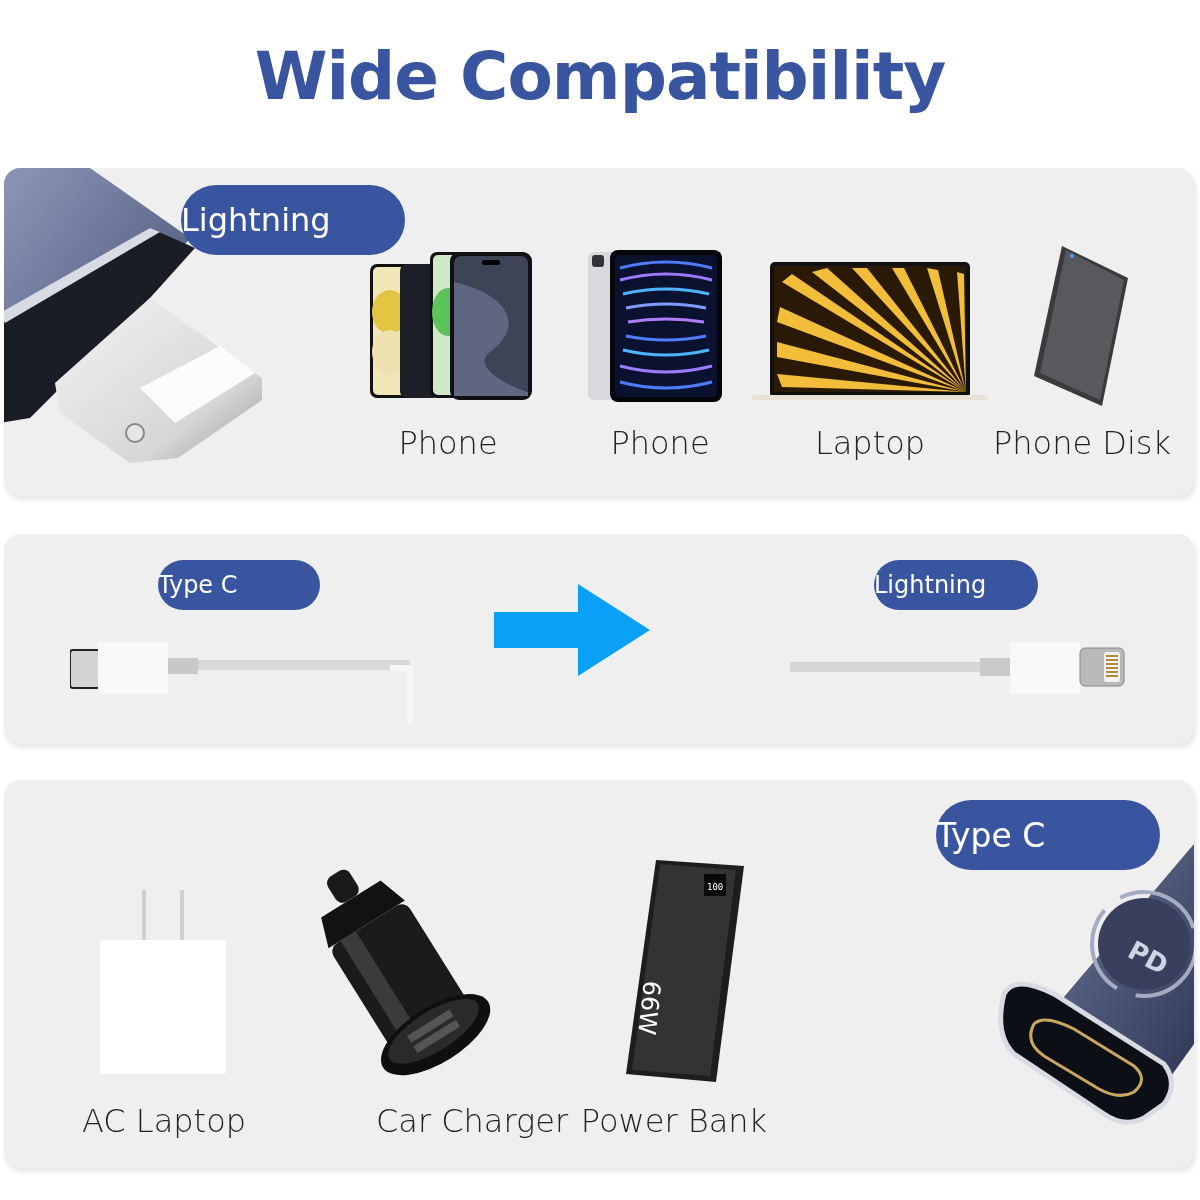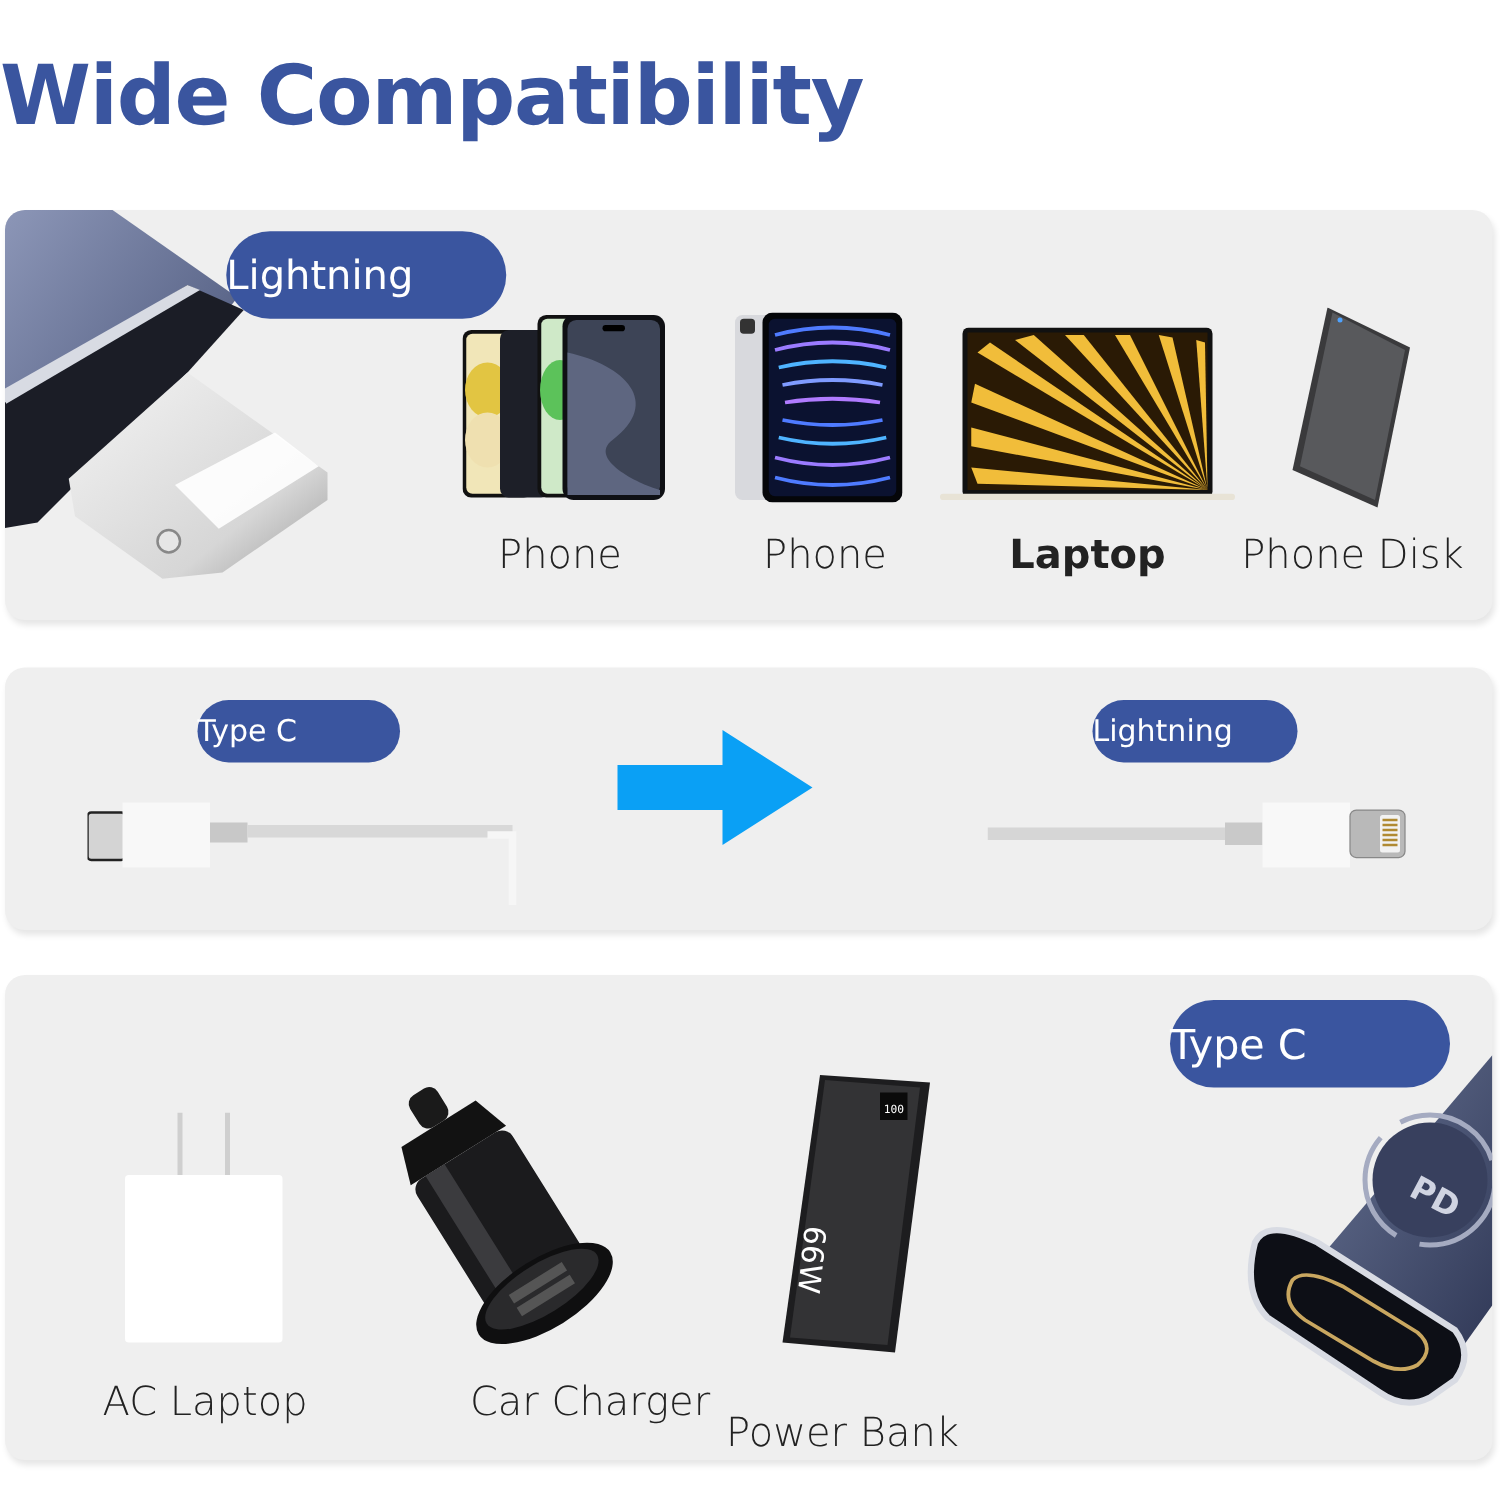--- a/index.html
+++ b/index.html
@@ -1,20 +1,20 @@
 <!DOCTYPE html>
 <html><head>
 <meta charset="utf-8">
 <style>
   * { box-sizing: border-box; margin: 0; padding: 0; }
   html, body { width: 1200px; height: 1200px; background: #ffffff; overflow: hidden; }
   body { position: relative; font-family: "Liberation Sans", sans-serif; }
 
   .title {
-    position: absolute; left: 0; top: 38px; width: 1200px; text-align: left;
+    position: absolute; left: 0; top: 38px; width: 1200px; text-align: center;
     font-family: "DejaVu Sans", sans-serif; font-weight: bold; font-size: 66px;
     letter-spacing: -1px; color: #3a559f;
   }
 
   .panel {
     position: absolute; left: 4px; width: 1190px; background: #efefef;
     border-radius: 16px; box-shadow: 2px 4px 5px rgba(0,0,0,0.10);
     overflow: hidden;
   }
   #panel-1 { top: 168px; height: 328px; }
@@ -110,21 +110,21 @@
       <path d="M214 130 L100 6 L115 6 Z"></path>
         <path d="M214 130 L140 6 L152 6 Z"></path>
       <path d="M214 130 L175 6 L186 8 Z"></path>
         <path d="M214 130 L25 60 L28 45 Z"></path>
       <path d="M214 130 L25 95 L25 80 Z"></path>
         <path d="M214 130 L30 125 L25 112 Z"></path>
       <path d="M214 130 L205 10 L212 12 Z"></path>
     </g>
     <rect x="0" y="133" width="236" height="5" rx="2.5" fill="#e8e3d6"></rect>
   </svg>
-  <div class="dev-label" style="left:866px; top:256px;font-weight:bold;">Laptop</div>
+  <div class="dev-label" style="left:866px; top:256px;">Laptop</div>
 
   <svg class="art" style="left:1028px; top:78px;" width="100" height="162" viewBox="0 0 100 162">
     <path d="M30 0 L96 32 L70 160 L2 130 Z" fill="#3a3a3c"></path>
     <path d="M34 4 L92 34 L68 154 L8 127 Z" fill="#58595c"></path>
     <circle cx="40" cy="10" r="2" fill="#4fa3ff"></circle>
   </svg>
   <div class="dev-label" style="left:1078px; top:256px;">Phone Disk</div>
 </div>
 
 <div class="panel" id="panel-2">
@@ -189,21 +189,21 @@
   </svg>
   <div class="dev-label" style="left:468px; top:322px;">Car Charger</div>
 
   <svg class="art" style="left:618px; top:80px;" width="124" height="226" viewBox="0 0 124 226">
     <path d="M34 0 L122 6 L94 222 L4 214 Z" fill="#1d1d1f"></path>
     <path d="M38 4 L114 10 L88 216 L10 210 Z" fill="#333335"></path>
     <rect x="82" y="14" width="22" height="22" fill="#0a0a0a"></rect>
     <text x="85" y="30" font-size="9" fill="#ffffff" font-family="DejaVu Sans Mono, monospace">100</text>
     <text x="0" y="0" font-size="24" fill="#ffffff" font-family="DejaVu Sans, sans-serif" transform="translate(22 120) rotate(96)">66W</text>
   </svg>
-  <div class="dev-label" style="left:670px; top:322px;margin-top:25px;">Power Bank</div>
+  <div class="dev-label" style="left:670px; top:322px;">Power Bank</div>
 
   <svg class="art" style="left:990px; top:64px;" width="200" height="324" viewBox="0 0 200 324">
     <defs>
       <linearGradient id="tcG" x1="0" y1="0" x2="1" y2="1">
         <stop offset="0" stop-color="#6c7899"></stop>
           <stop offset="1" stop-color="#2d3553"></stop>
       </linearGradient>
     </defs>
     <path d="M200 0 L200 200 L150 270 L30 200 Z" fill="url(#tcG)"></path>
     <path d="M10 150 Q20 130 60 150 L170 220 Q185 240 170 260 L150 274 Q130 284 110 270 L20 210 Q0 190 10 150 Z" fill="#0d0f16" stroke="#d8dbe3" stroke-width="5"></path>

